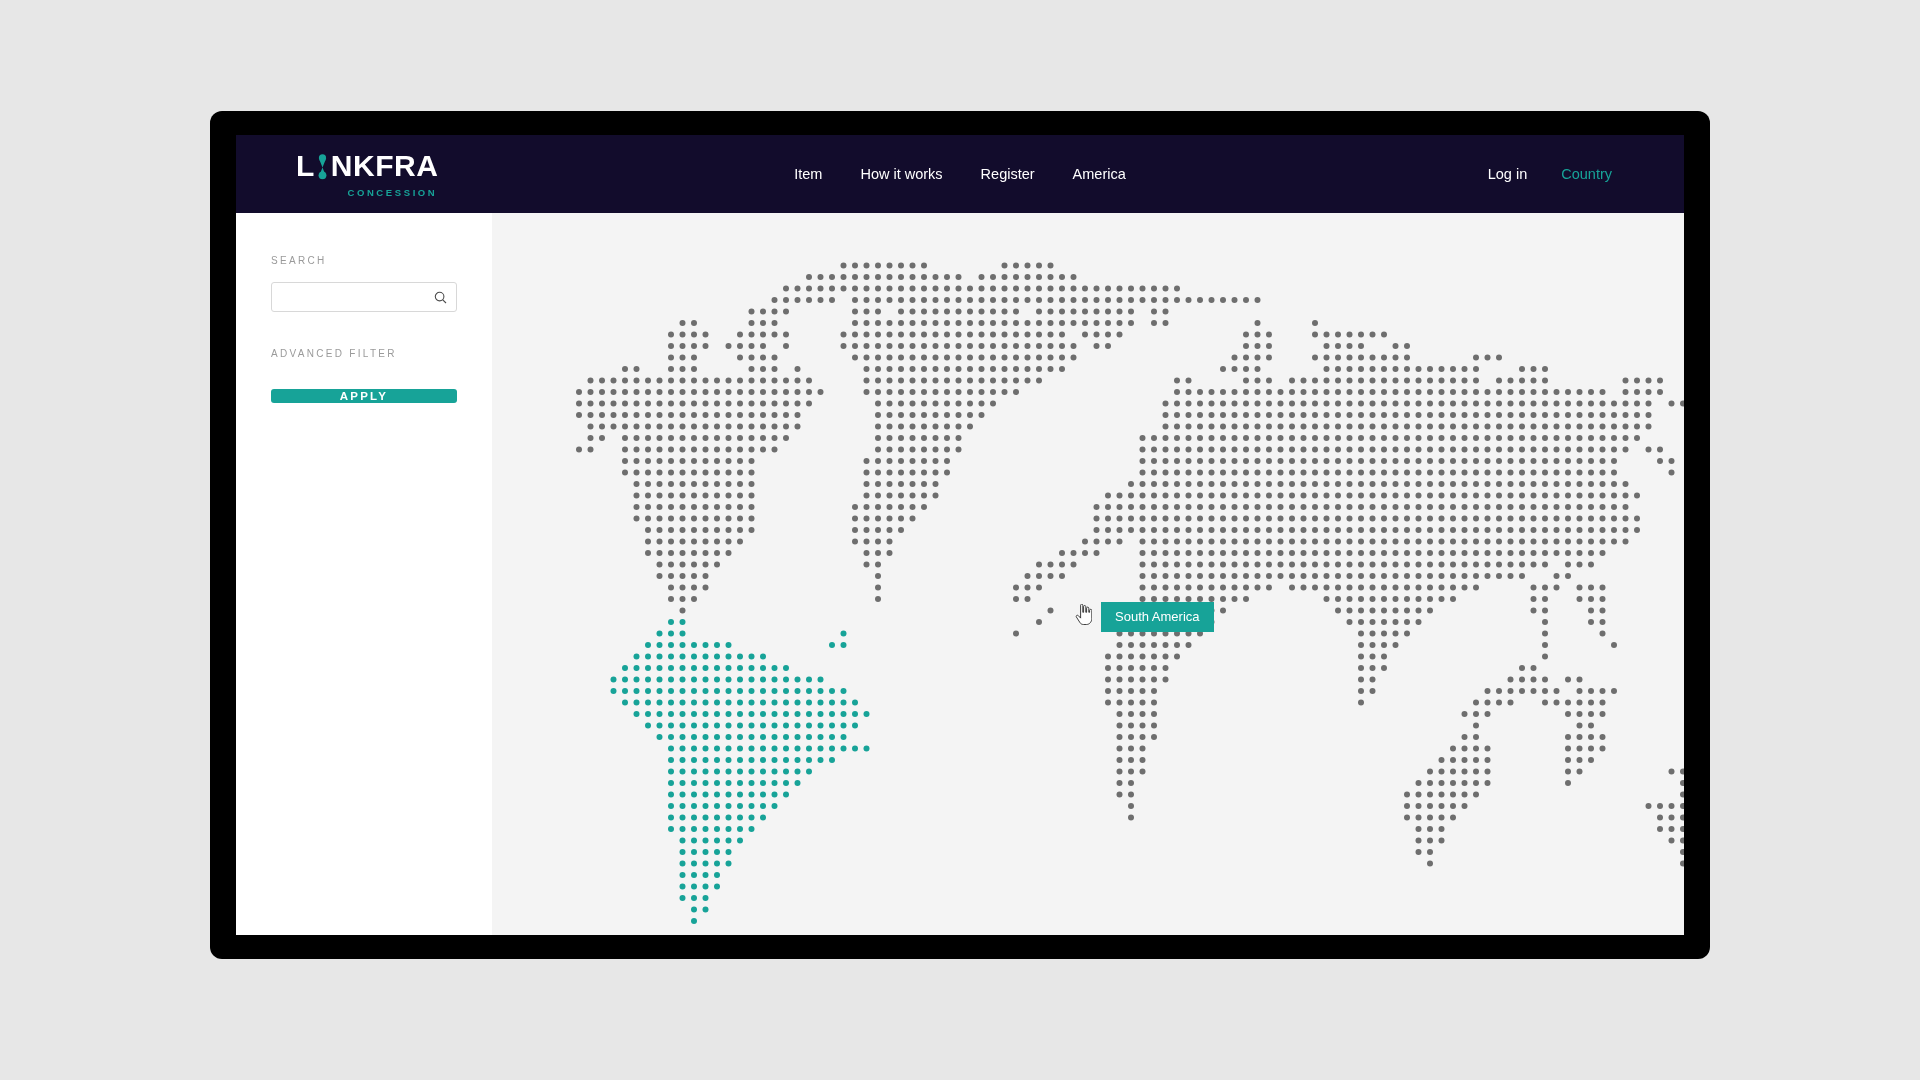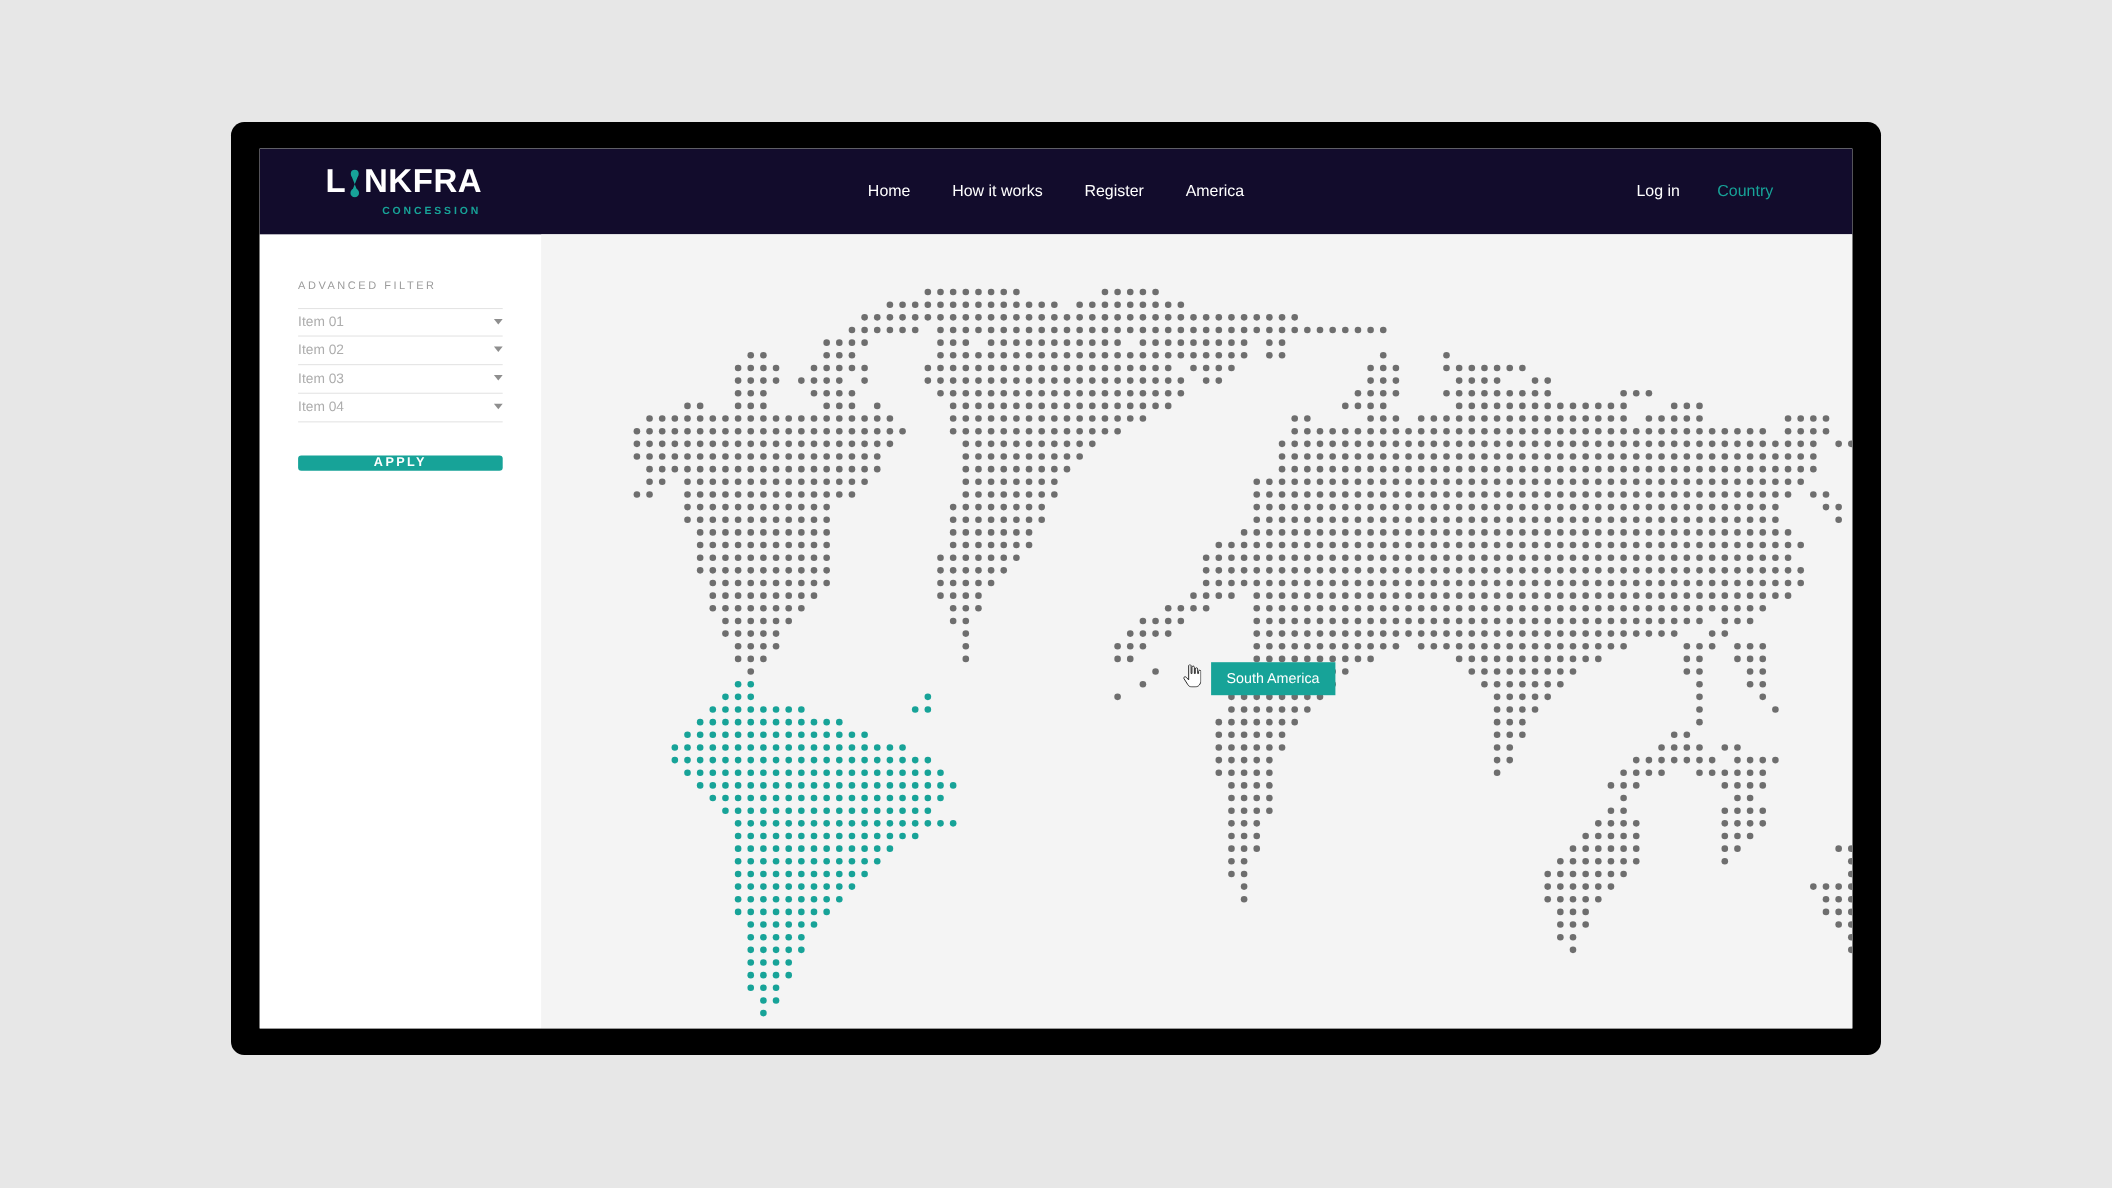--- a/index.html
+++ b/index.html
@@ -257,58 +257,52 @@
               <polygon points="2.6,6.5 8.4,6.5 2.6,21 8.4,21" fill="#17a398"></polygon>
               <circle cx="5.5" cy="21.6" r="3.9" fill="#17a398"></circle>
             </svg>
           </span>
           <span class="logo-letter">NKFRA</span>
         </div>
         <div id="brand-sub">CONCESSION</div>
       </div>
 
       <div id="main-nav">
-        <a class="nav-link">Home</a>
+        <a class="nav-link">Item</a>
         <a class="nav-link">How it works</a>
         <a class="nav-link">Register</a>
         <a class="nav-link">America</a>
       </div>
 
       <div id="auth-nav">
         <span id="auth-login">Log in</span>
         <span id="auth-register">Country</span>
       </div>
     </div>
 
     <div id="body-area">
 
       <aside id="sidebar">
 
+        <section id="search-section">
+          <div class="section-label">SEARCH</div>
+          <div id="search-box">
+            <input id="search-input" type="text" placeholder="" style="">
+            <span id="search-icon">
+              <svg width="13" height="13" viewBox="0 0 13 13">
+                <circle cx="5.6" cy="5.6" r="4.3" fill="none" stroke="#4a4a4a" stroke-width="1.1"></circle>
+                <line x1="8.8" y1="8.8" x2="12" y2="12" stroke="#4a4a4a" stroke-width="1.1"></line>
+              </svg>
+            </span>
+          </div>
+        </section>
 
 
         <section id="advanced-section">
           <div class="section-label">ADVANCED FILTER</div>
-          <div id="advanced-list">
-            <div class="select-row first">
-              <span class="select-value placeholder">Item 01</span>
-              <span class="caret"></span>
-            </div>
-            <div class="select-row">
-              <span class="select-value placeholder">Item 02</span>
-              <span class="caret"></span>
-            </div>
-            <div class="select-row">
-              <span class="select-value placeholder">Item 03</span>
-              <span class="caret"></span>
-            </div>
-            <div class="select-row">
-              <span class="select-value placeholder">Item 04</span>
-              <span class="caret"></span>
-            </div>
-          </div>
           <button id="apply-button">APPLY</button>
         </section>
       </aside>
 
       <main id="map-panel">
         <svg id="map-svg" viewBox="0 0 1192 722" preserveAspectRatio="xMidYMid meet">
             <circle cx="351.5" cy="52.5" r="3" fill="#6e6e6e"></circle>
             <circle cx="363.0" cy="52.5" r="3" fill="#6e6e6e"></circle>
             <circle cx="374.5" cy="52.5" r="3" fill="#6e6e6e"></circle>
             <circle cx="386.0" cy="52.5" r="3" fill="#6e6e6e"></circle>

